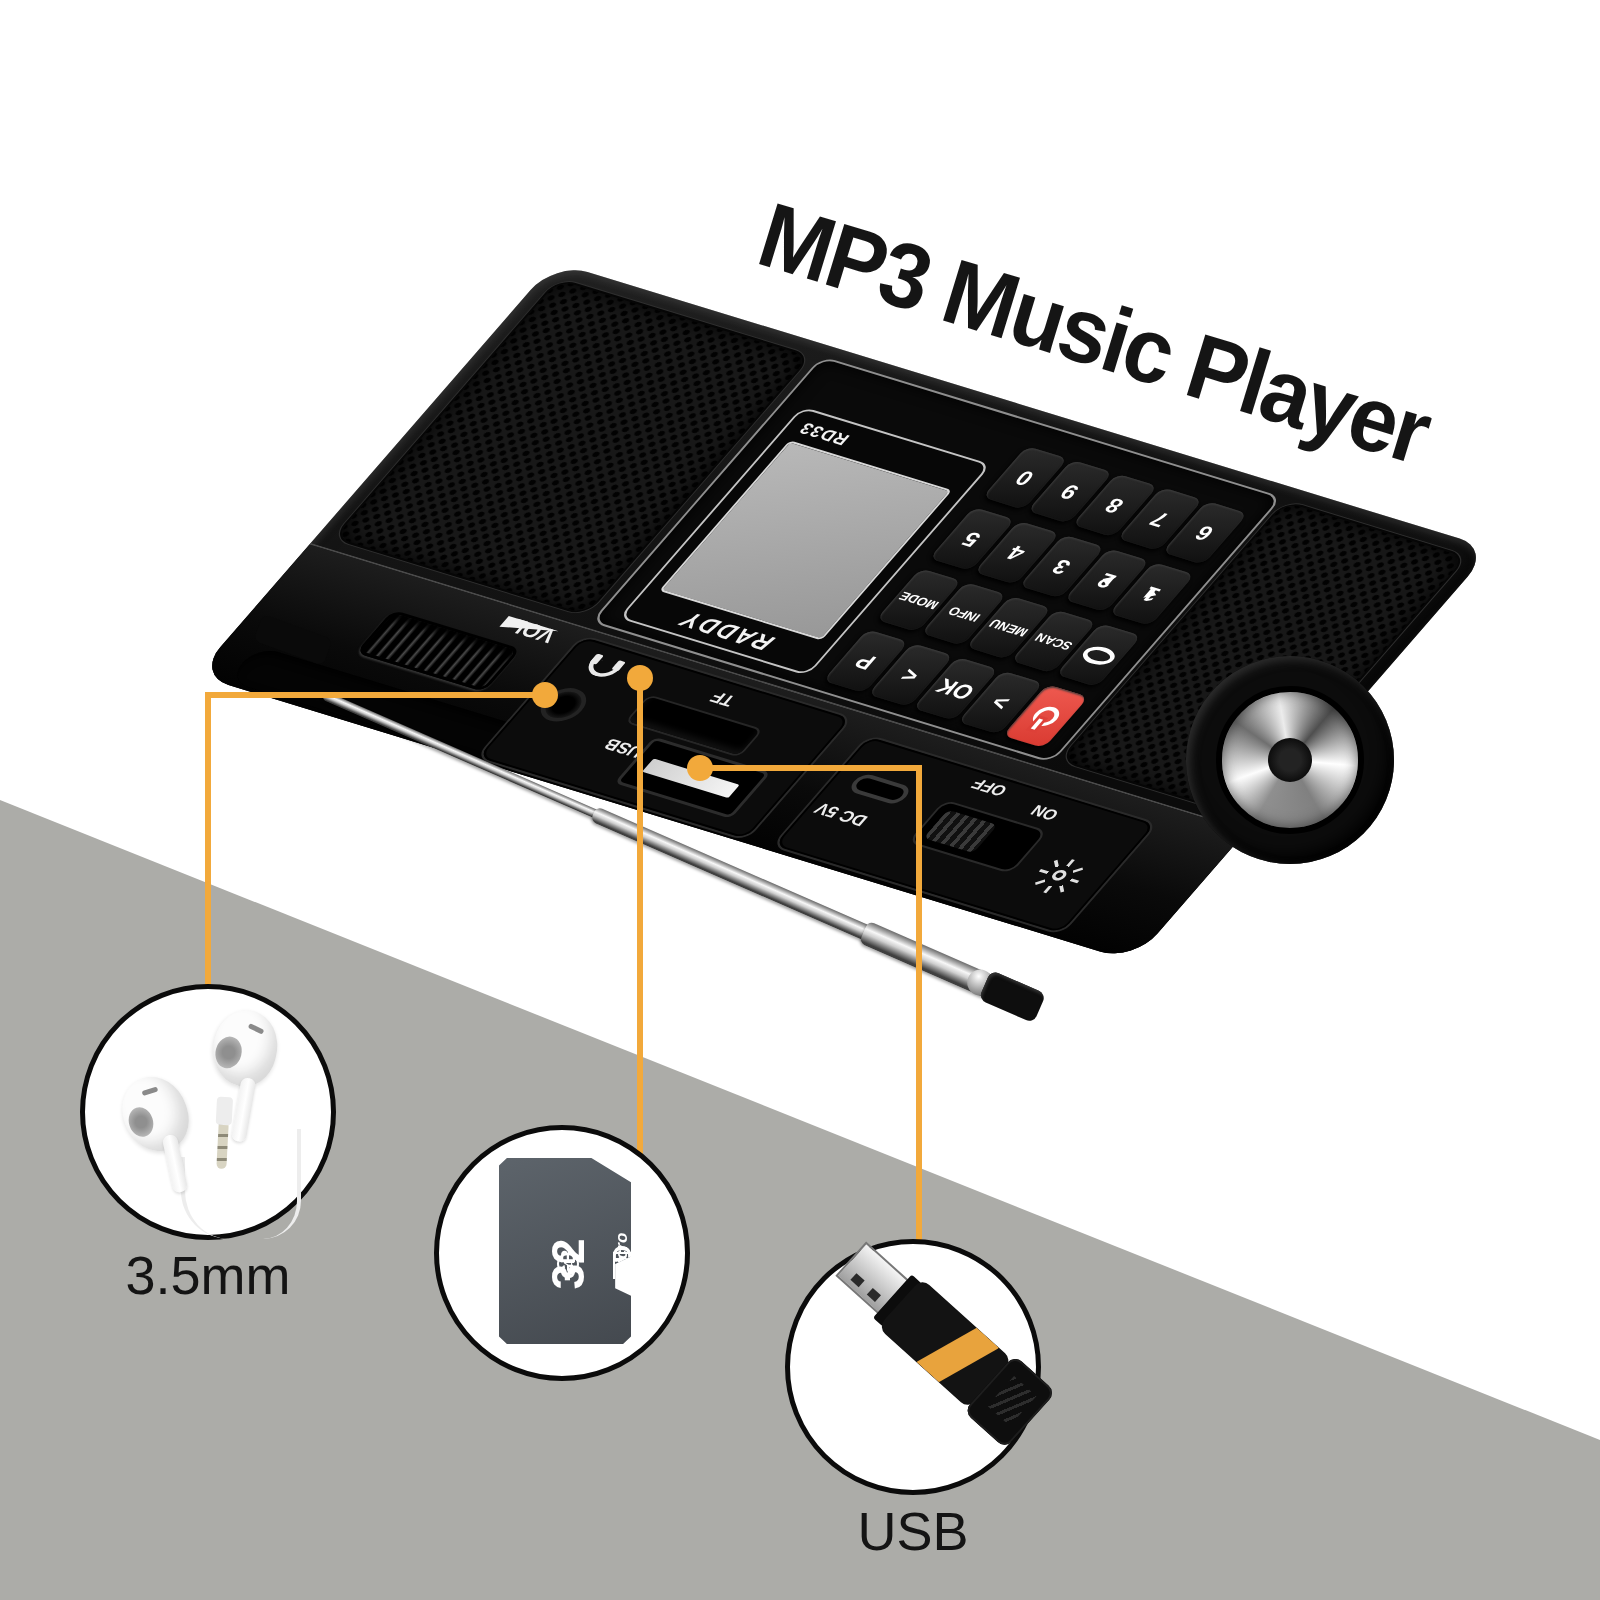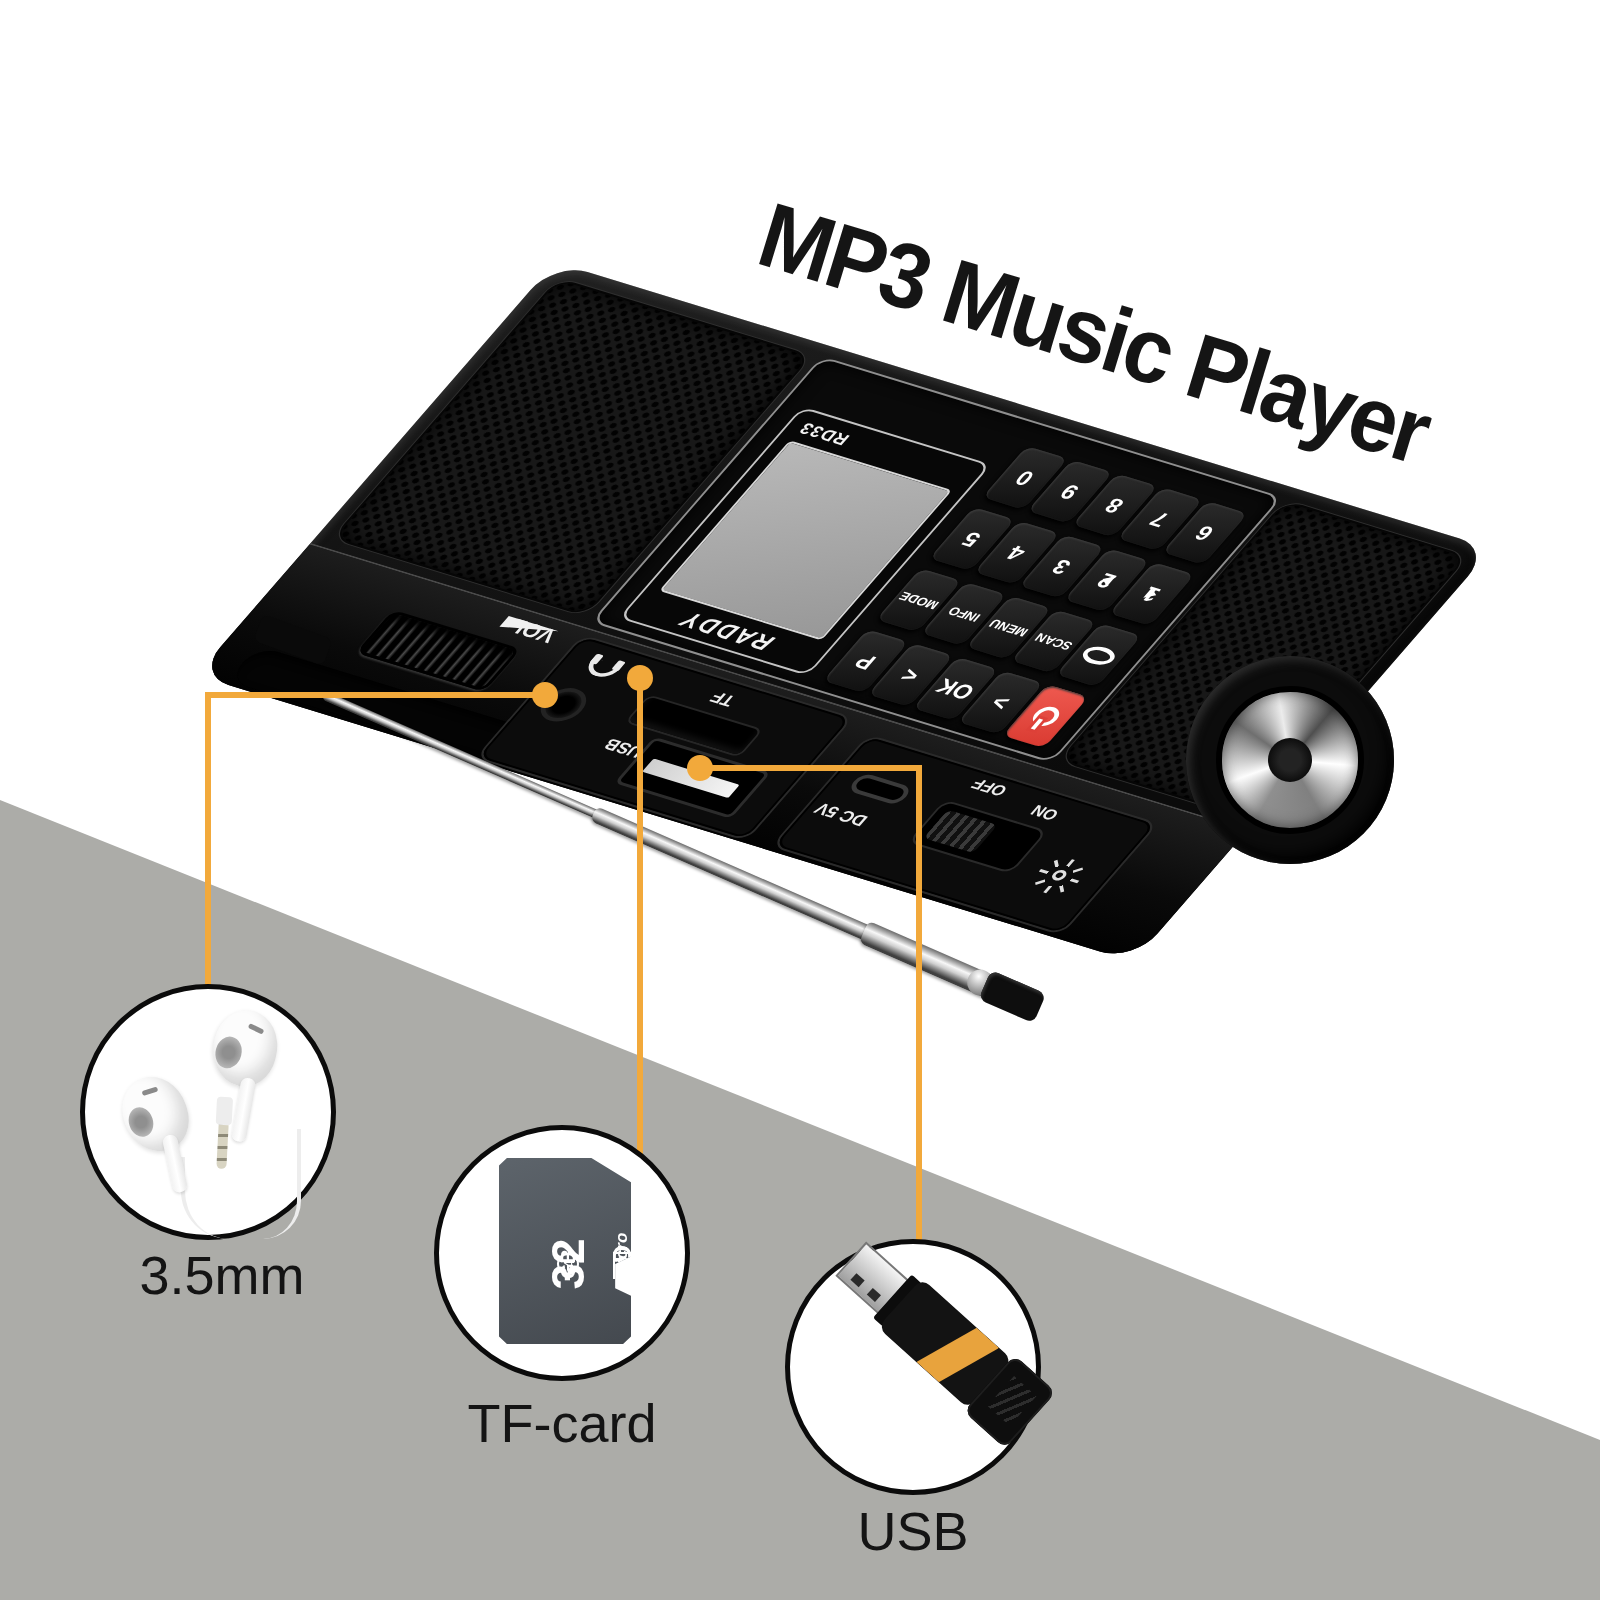--- a/index.html
+++ b/index.html
@@ -360,37 +360,36 @@
       <div class="pod"></div>
         <div class="mesh"></div>
         <div class="vent"></div>
         <div class="stem"></div>
     </div>
     <div class="plug">
       <div class="sleeve"></div>
         <div class="pin"></div>
     </div>
   </div>
-  <div class="co-label" style="left:72px;top:1244px">3.5mm</div>
+  <div class="co-label" style="left:58px;top:1244px">3.5mm</div>
 
   <div class="co-circle" style="left:434px;top:1125px">
     <div class="card">
       <div class="sd-logo">
         <span class="m">micro</span>
           <span class="s">SD</span>
           <span class="h">HC</span>
       </div>
       <div class="cap32">
         <span class="n">32</span>
           <span class="u">GB</span>
           <span class="cl">4</span>
       </div>
     </div>
   </div>
-  <div class="co-label" style="left:412px;top:1392px">TF-card</div>
 
   <div class="co-circle" style="left:785px;top:1239px">
     <div class="drive">
       <div class="conn">
         <div class="slot1"></div>
           <div class="slot2"></div>
       </div>
       <div class="neck"></div>
       <div class="dbody"></div>
       <div class="dorange"></div>

